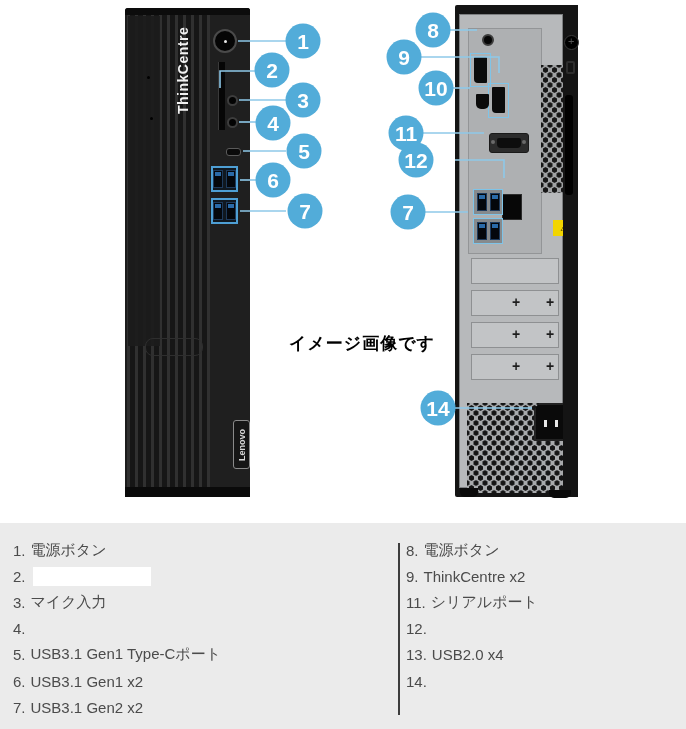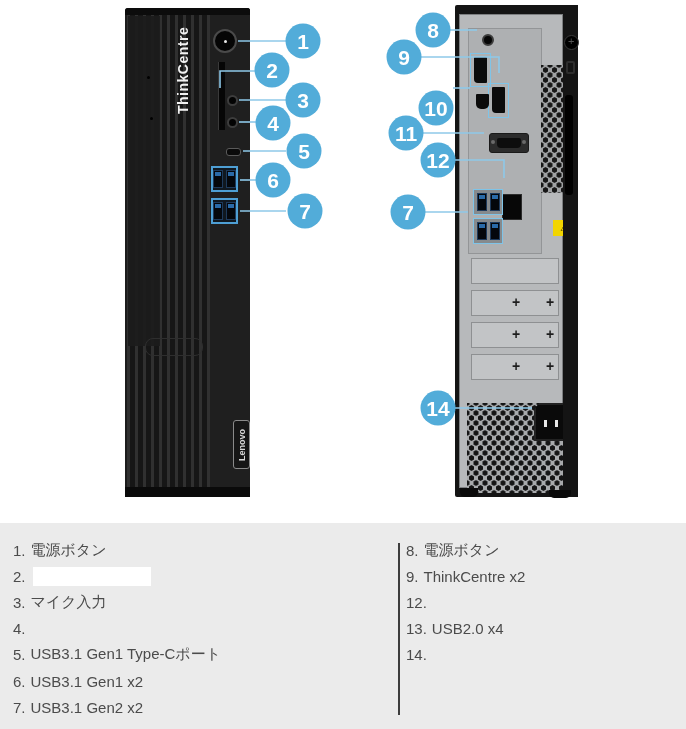--- a/index.html
+++ b/index.html
@@ -190,27 +190,28 @@
   <div id="callout-layer">
       <div class="callout" style="left: 303px; top: 41px;">1</div>
       <div class="callout" style="left: 272px; top: 70px;">2</div>
       <div class="callout" style="left: 303px; top: 100px;">3</div>
       <div class="callout" style="left: 273px; top: 123px;">4</div>
       <div class="callout" style="left: 304px; top: 151px;">5</div>
       <div class="callout" style="left: 273px; top: 180px;">6</div>
       <div class="callout" style="left: 305px; top: 211px;">7</div>
       <div class="callout" style="left: 433px; top: 30px;">8</div>
       <div class="callout" style="left: 404px; top: 57px;">9</div>
-      <div class="callout" style="left: 436px; top: 88px; margin-top: 20px;">10</div>
+      <div class="callout" style="left: 436px; top: 88px;">10</div>
       <div class="callout" style="left: 406px; top: 133px;">11</div>
-      <div class="callout" style="left: 438px; top: 160px;">12</div>
+      <div class="callout" style="left: 416px; top: 160px;">12</div>
       <div class="callout" style="left: 408px; top: 212px;">7</div>
       <div class="callout" style="left: 438px; top: 408px;">14</div>
     </div>
 
+  <div id="image-caption">イメージ画像です</div>
 
   <div id="legend-panel">
     <div id="legend-divider"></div>
     <div id="legend-left" class="legend-col">
         <div class="list-item">
           <span class="num">1.</span>
           <span>電源ボタン</span>
         </div>
         <div class="list-item">
           <span class="num">2.</span>
@@ -239,20 +240,24 @@
     <div id="legend-right" class="legend-col">
         <div class="list-item">
           <span class="num">8.</span>
           <span>電源ボタン</span>
         </div>
         <div class="list-item">
           <span class="num">9.</span>
           <span>ThinkCentre x2</span>
         </div>
         <div class="list-item">
+          <span class="num">11.</span>
+          <span>シリアルポート</span>
+        </div>
+        <div class="list-item">
           <span class="num">12.</span>
         </div>
         <div class="list-item">
           <span class="num">13.</span>
           <span>USB2.0 x4</span>
         </div>
         <div class="list-item">
           <span class="num">14.</span>
         </div>
       </div>

